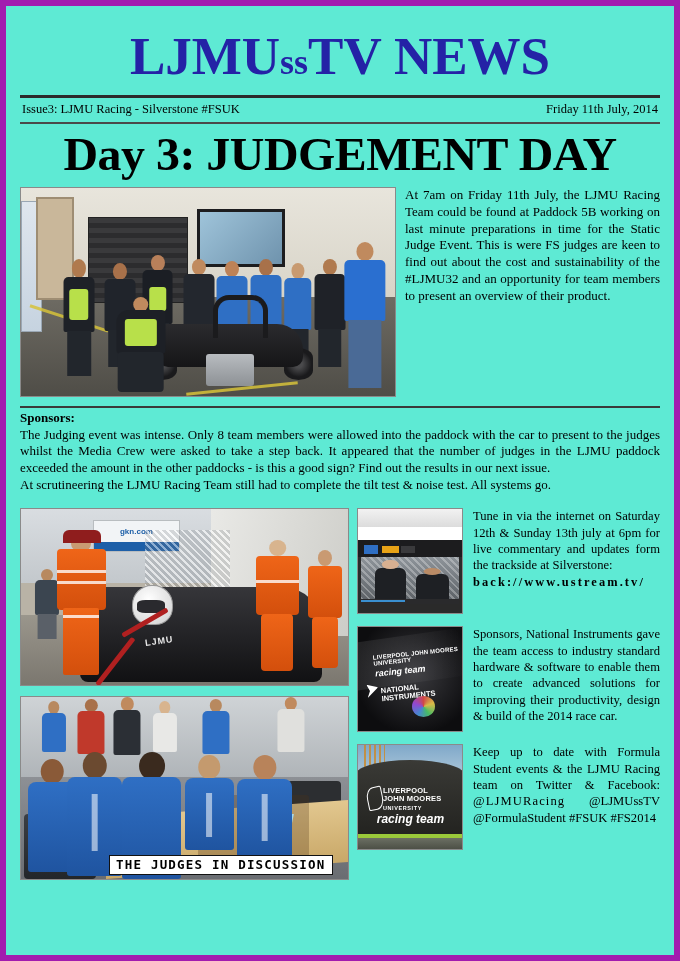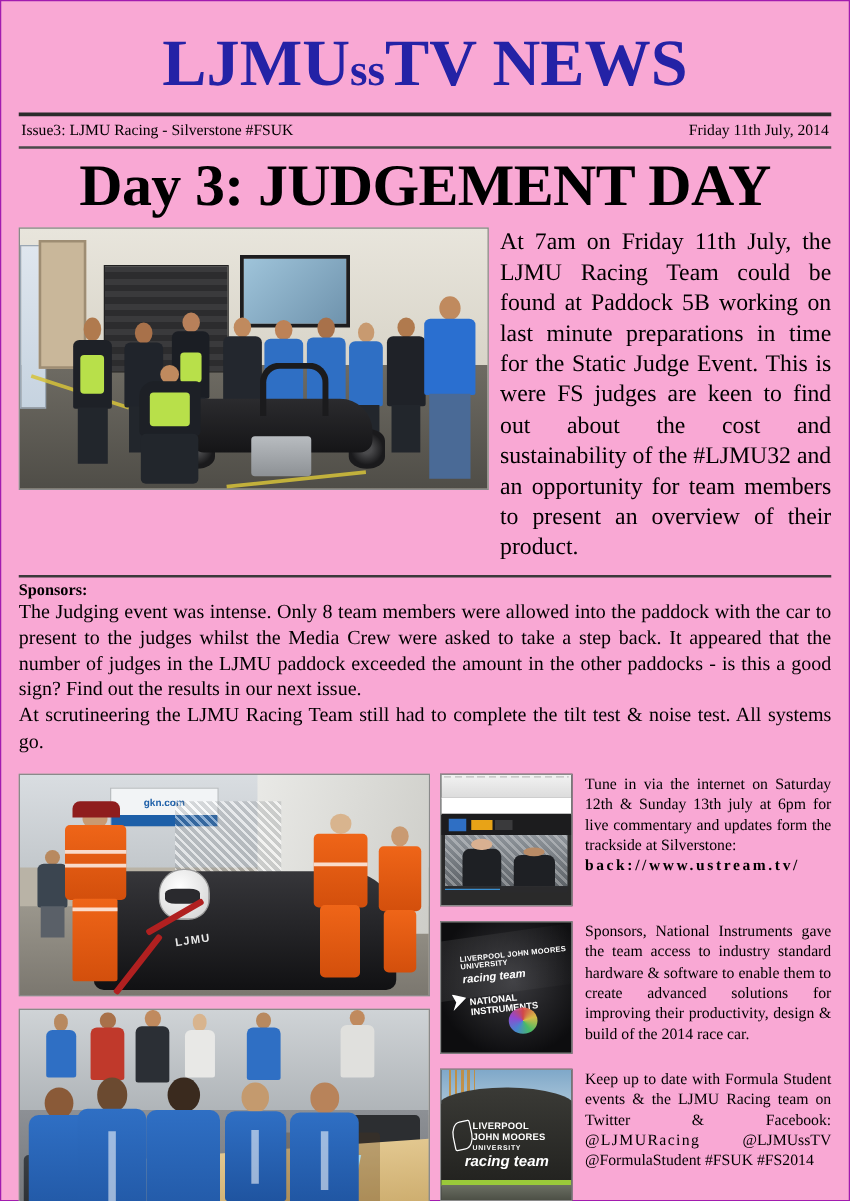--- a/index.html
+++ b/index.html
@@ -12,22 +12,22 @@
     height: 961px;
     font-family: "Liberation Serif", "DejaVu Serif", serif;
     color: #000000;
     overflow: hidden;
   }
   .page {
     position: relative;
     width: 680px;
     height: 961px;
     box-sizing: border-box;
-    border: 1px solid #a21caf;
-    background: #f9a8d4;
+    border: 6px solid #a21caf;
+    background: #5eead4;
     padding: 0 14px;
   }
 
   
   .masthead {
     text-align: center;
     padding-top: 24px;
     padding-bottom: 6px;
   }
   .masthead-title {
@@ -87,41 +87,41 @@
     width: 374px;
     height: 208px;
     flex: 0 0 374px;
     border: 1px solid #8a8a8a;
     position: relative;
     overflow: hidden;
     background: #cfcabc;
   }
   .lead-text {
     flex: 1 1 auto;
-    font-size: 19px;
+    font-size: 13px;
     line-height: 1.285;
     text-align: justify;
     text-justify: inter-word;
     hyphens: none;
   }
   .lead-text p { margin: 0; }
 
   
   .headlines-wrap { margin-top: 9px; }
   .headlines-rule {
     border-top: 2px solid #3a3a3a;
     margin-bottom: 2px;
   }
   .headlines-label {
     font-weight: bold;
     font-size: 13px;
     line-height: 1.25;
   }
   .headlines-body {
-    font-size: 16px;
+    font-size: 13px;
     line-height: 1.30;
     text-align: justify;
   }
   .headlines-body p { margin: 0; }
 
   
   .lower-region {
     display: flex;
     gap: 10px;
     margin-top: 14px;

